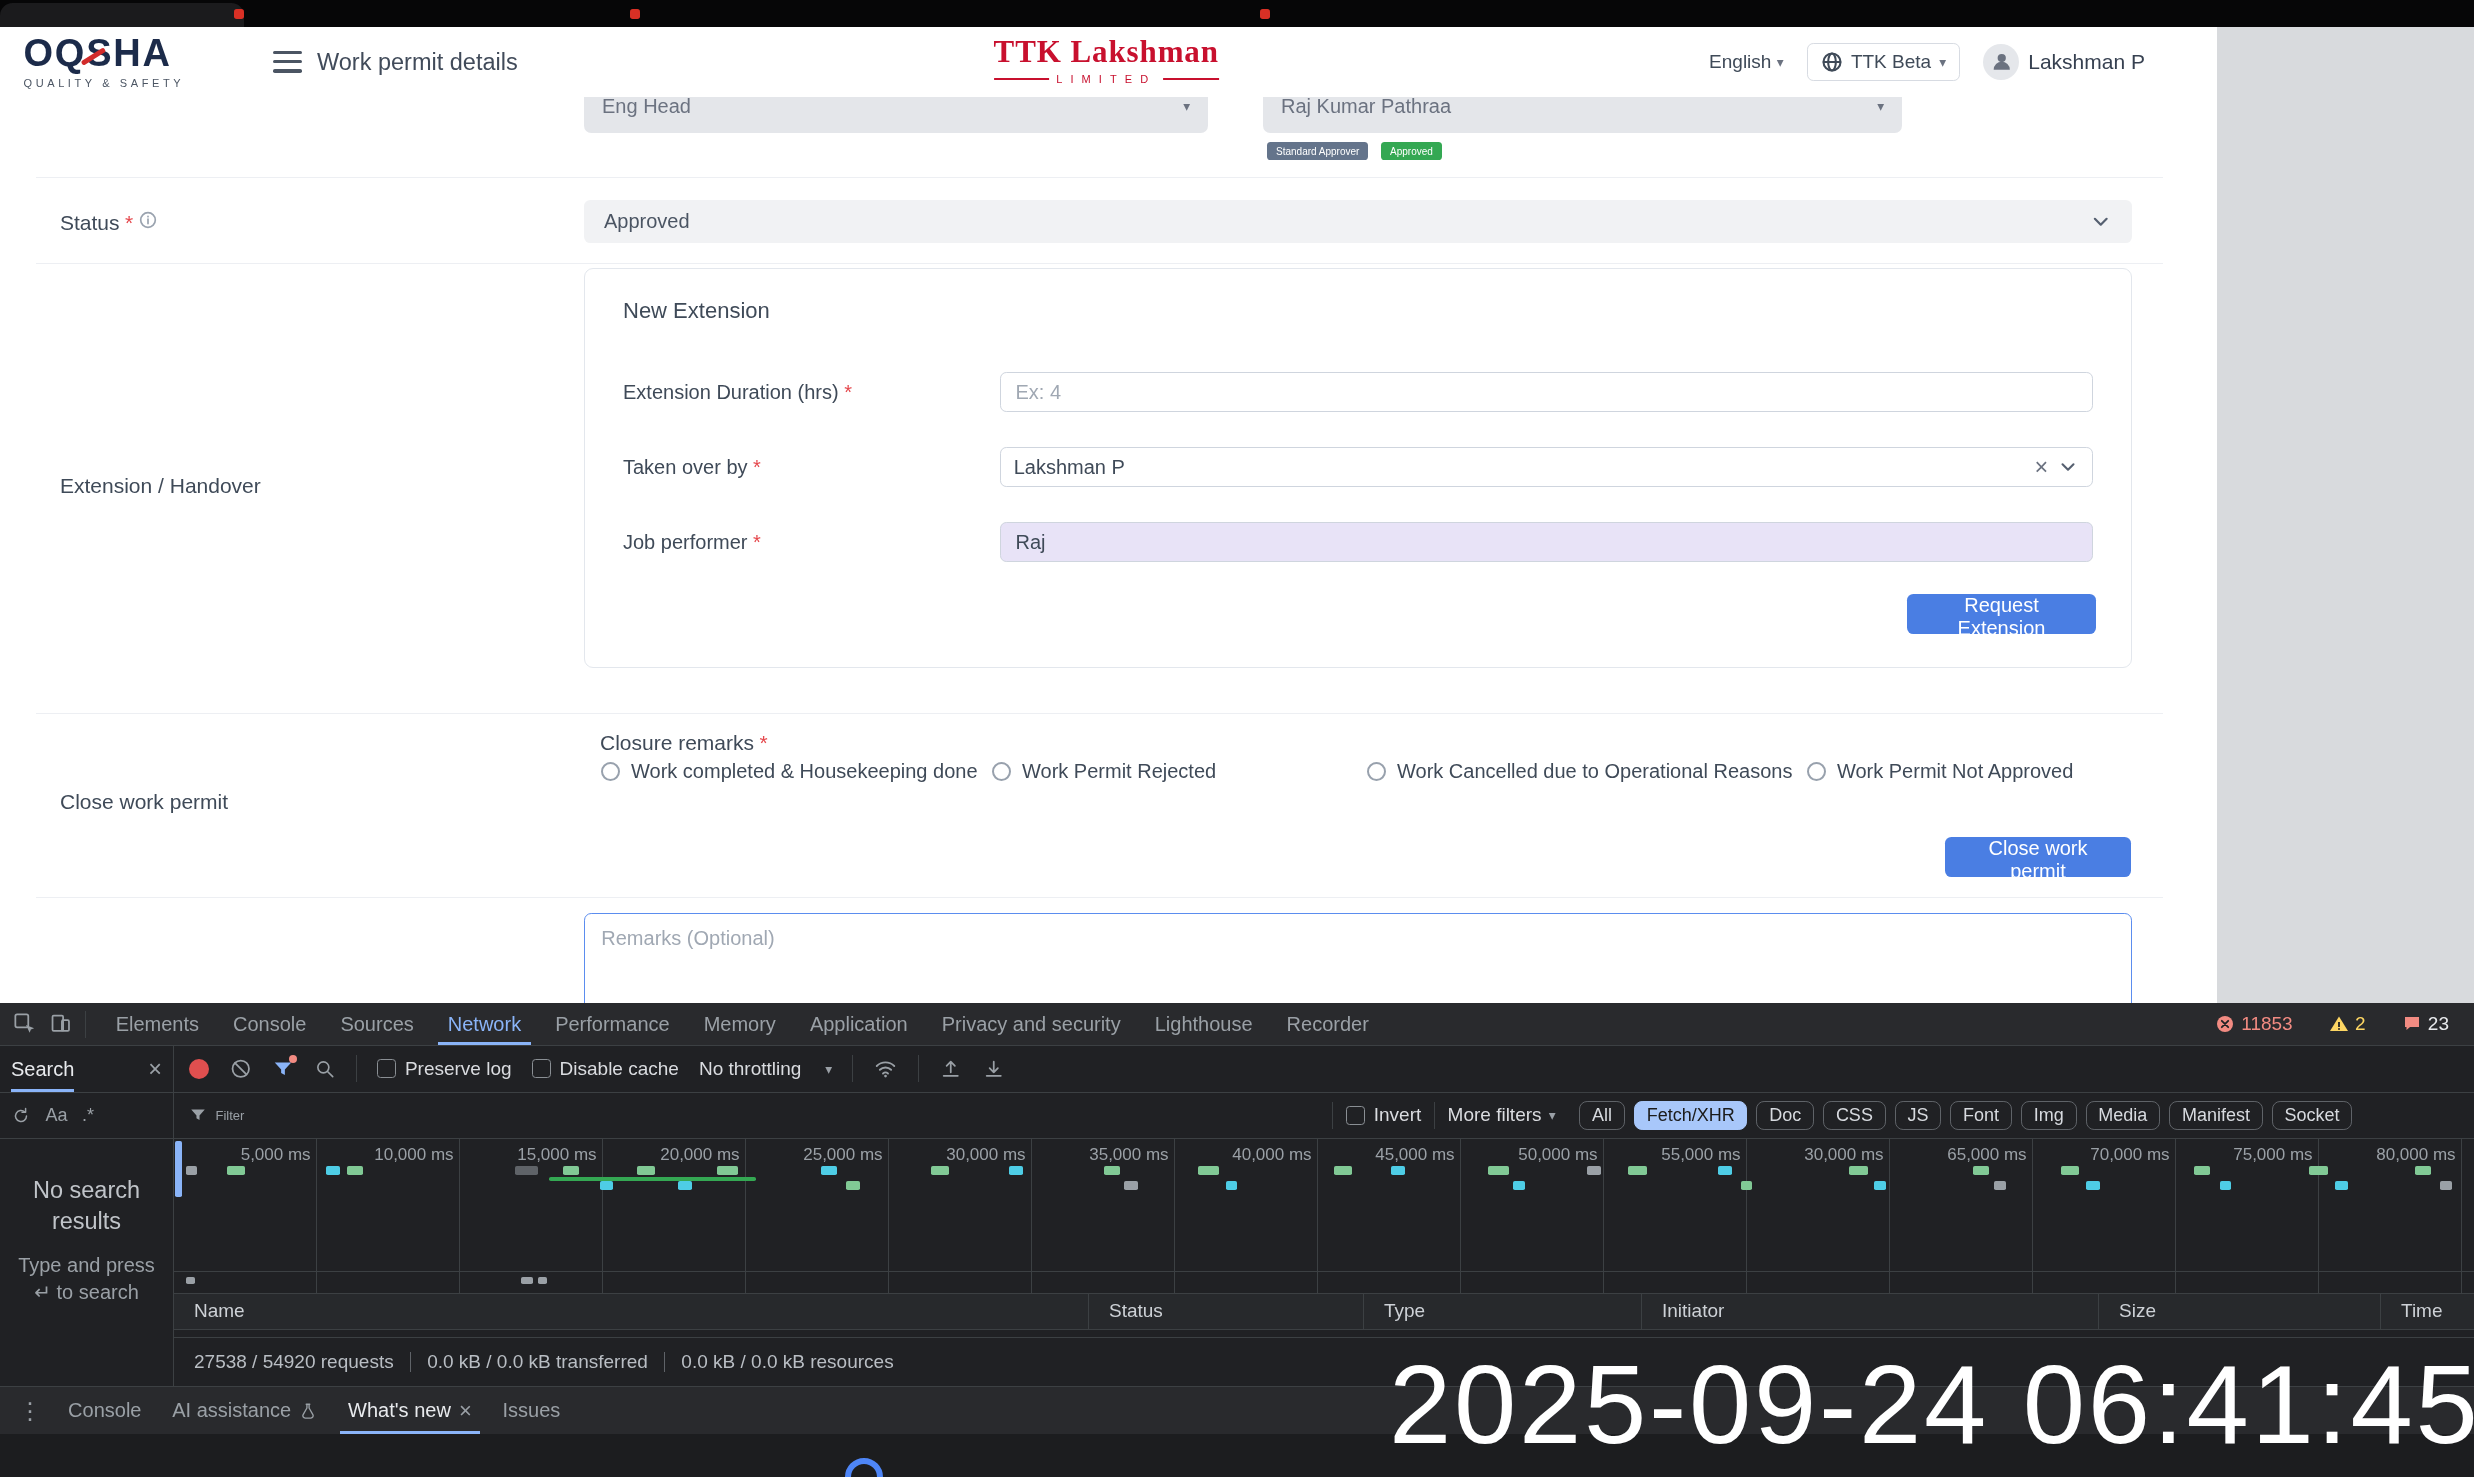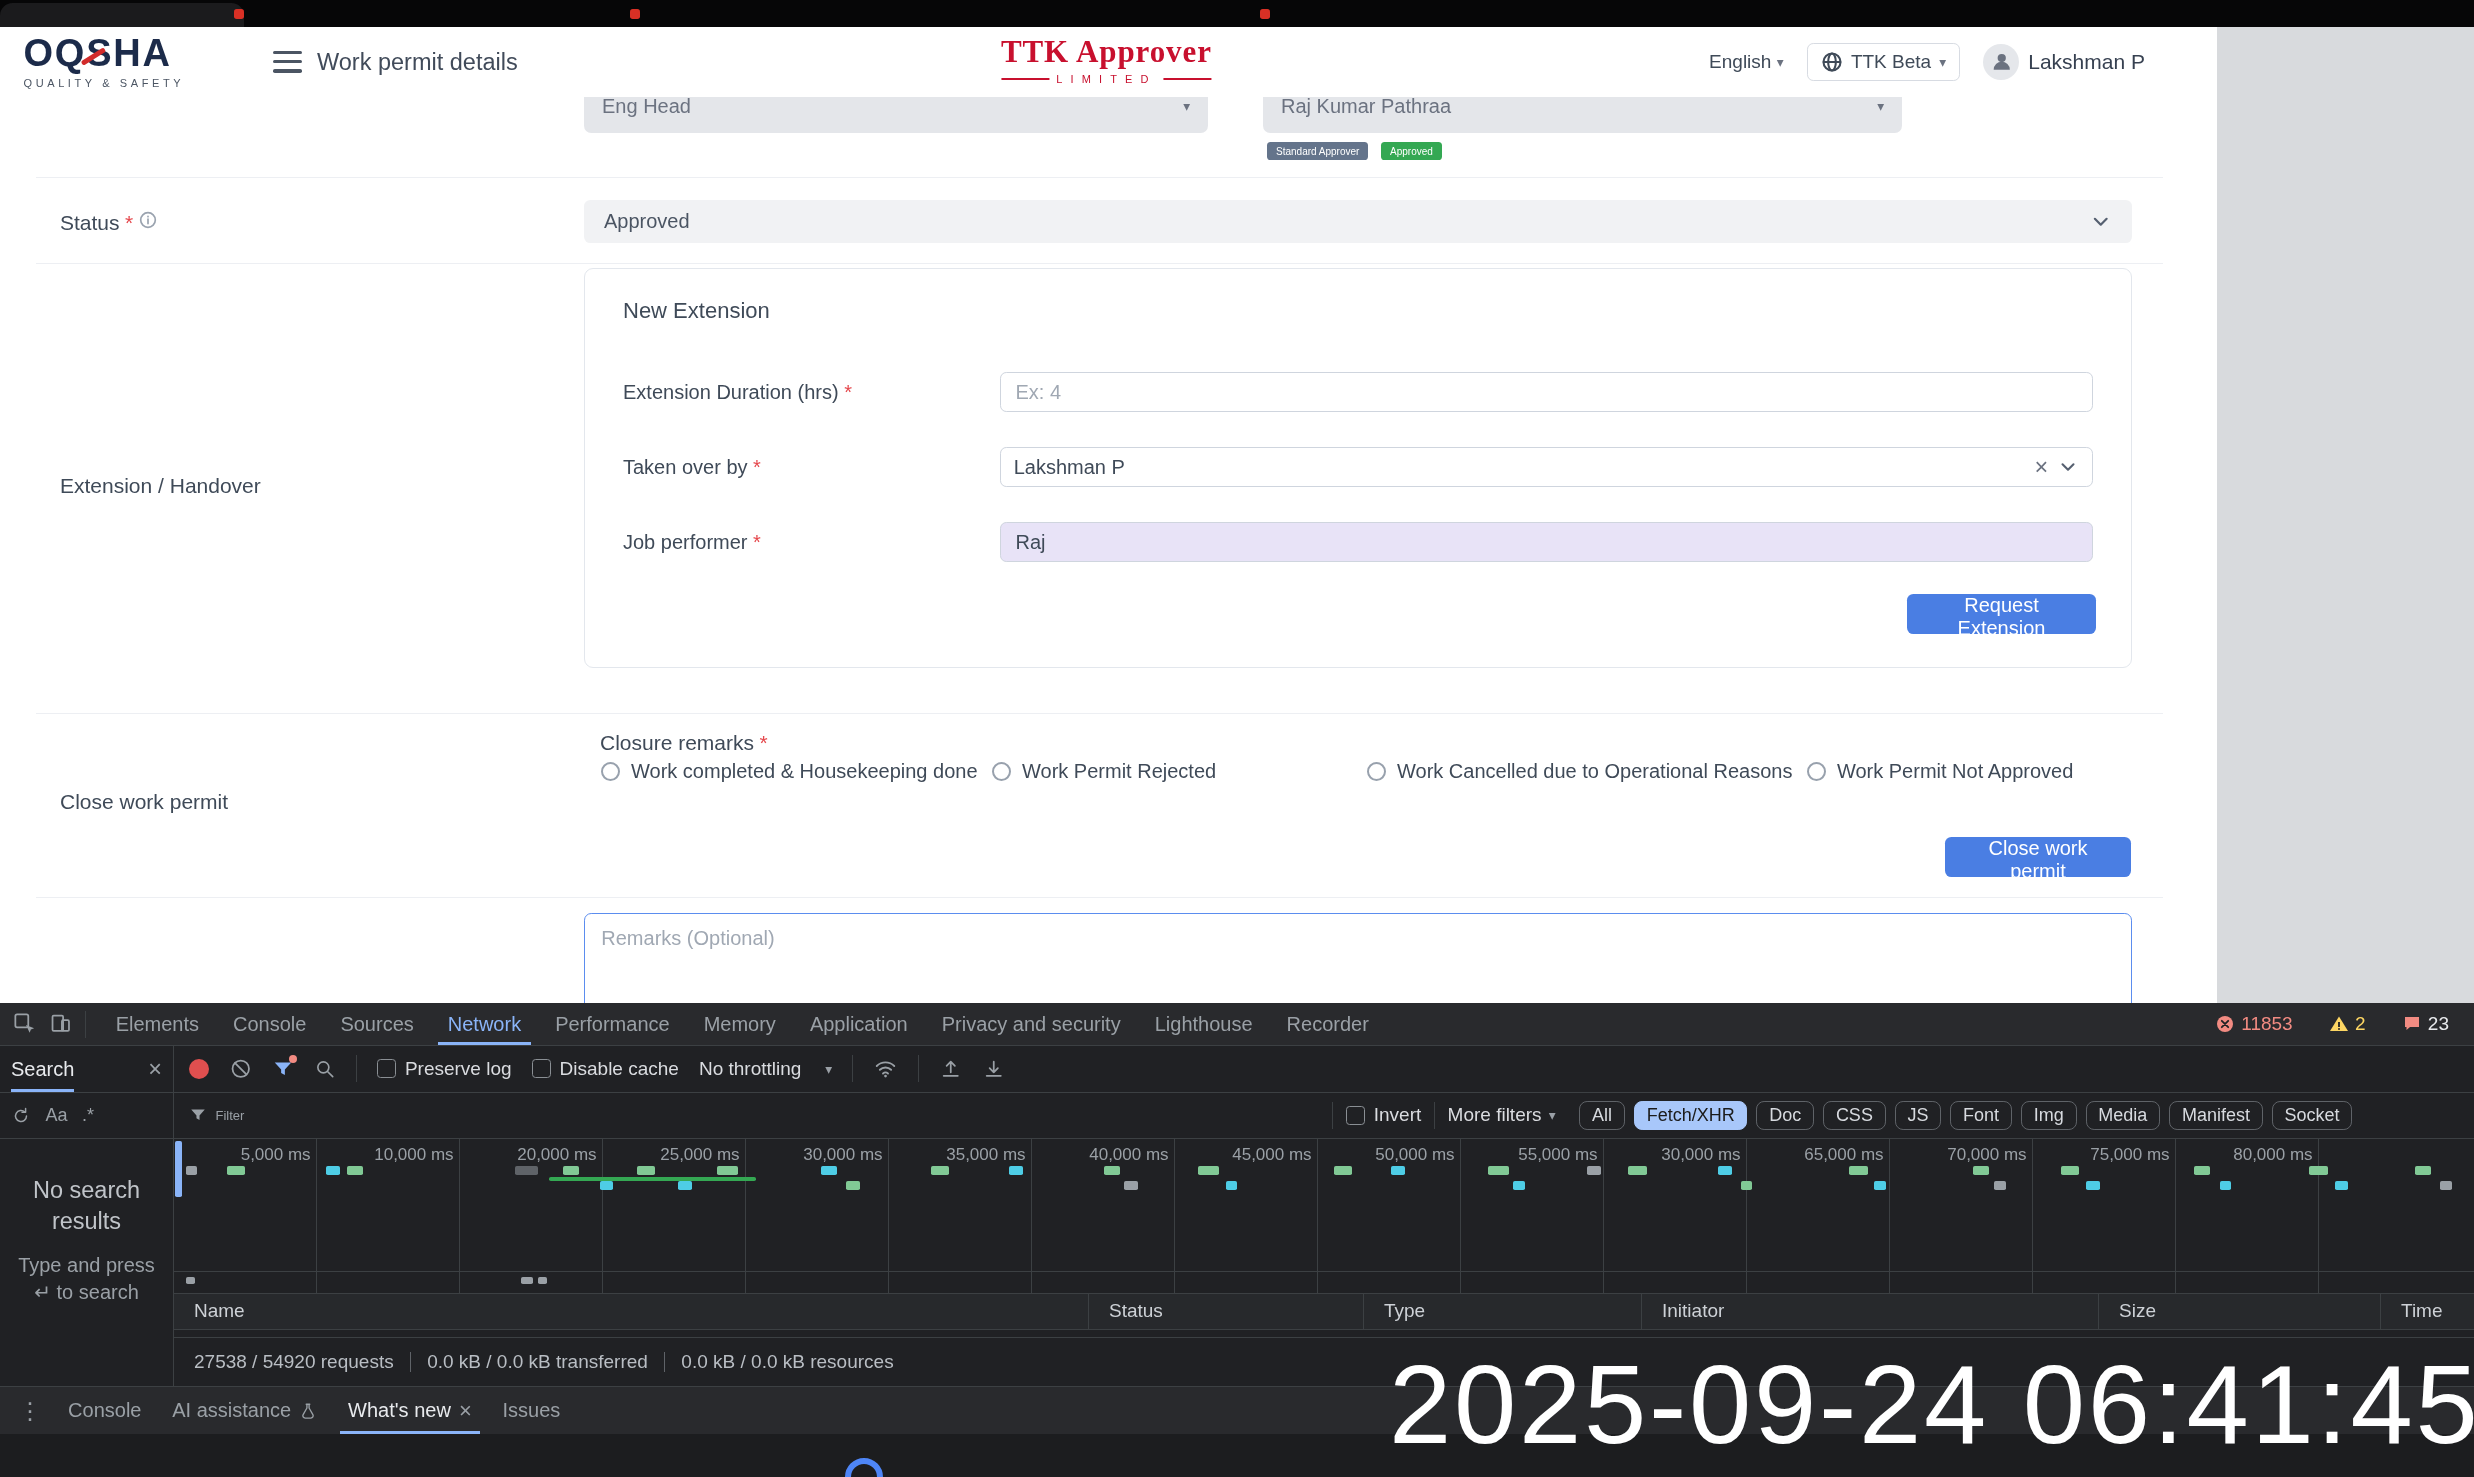--- a/index.html
+++ b/index.html
@@ -168,21 +168,21 @@
         <div class="logo-slash"></div>
         <div class="logo-tagline">QUALITY &amp; SAFETY</div>
       </div>
       <div class="hamburger">
           <span></span>
           <span></span>
           <span></span>
         </div>
       <div class="page-title">Work permit details</div>
       <div class="brand">
-        <div class="brand-l1">TTK Approver</div>
+        <div class="brand-l1">TTK Lakshman</div>
         <div class="brand-l2">
             <span>LIMITED</span>
           </div>
       </div>
       <div class="hdr-right">
         <div class="lang">
           <span>English</span>
           <span class="caret">▾</span>
         </div>
         <div class="env-pill">
@@ -494,20 +494,23 @@
           </span>
         </div>
 
         <div class="tl">
           <div class="tl-cells">
             <div class="tl-cell">
                 <span>5,000 ms</span>
               </div>
               <div class="tl-cell">
                 <span>10,000 ms</span>
+              </div>
+              <div class="tl-cell">
+                <span>15,000 ms</span>
               </div>
               <div class="tl-cell">
                 <span>20,000 ms</span>
               </div>
               <div class="tl-cell">
                 <span>25,000 ms</span>
               </div>
               <div class="tl-cell">
                 <span>30,000 ms</span>
               </div>

